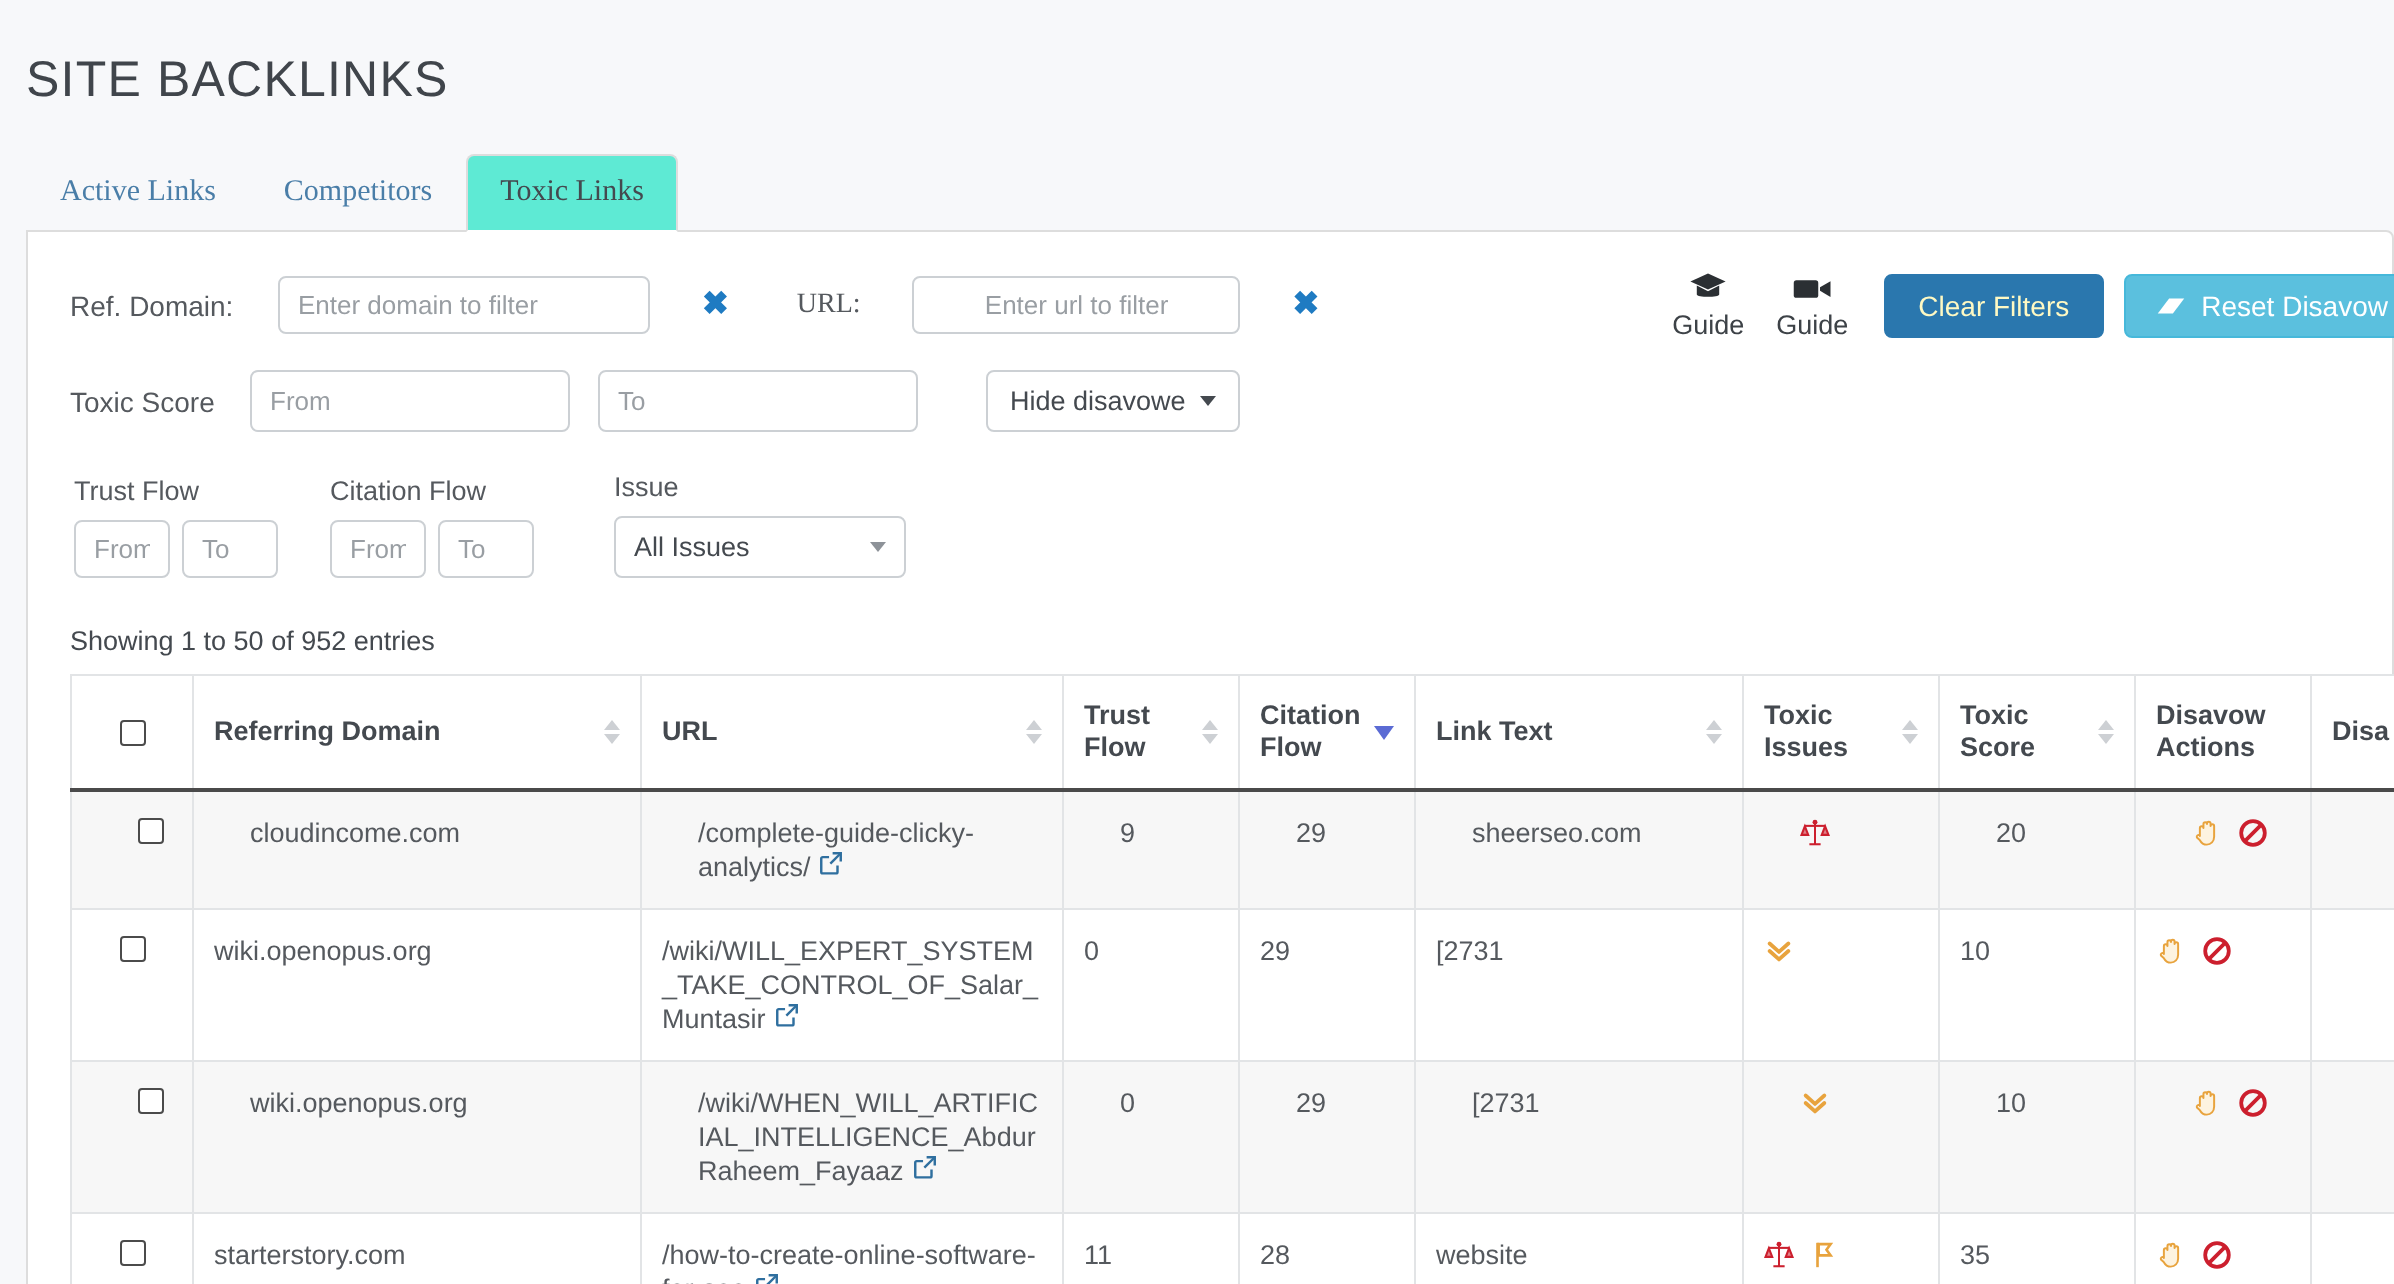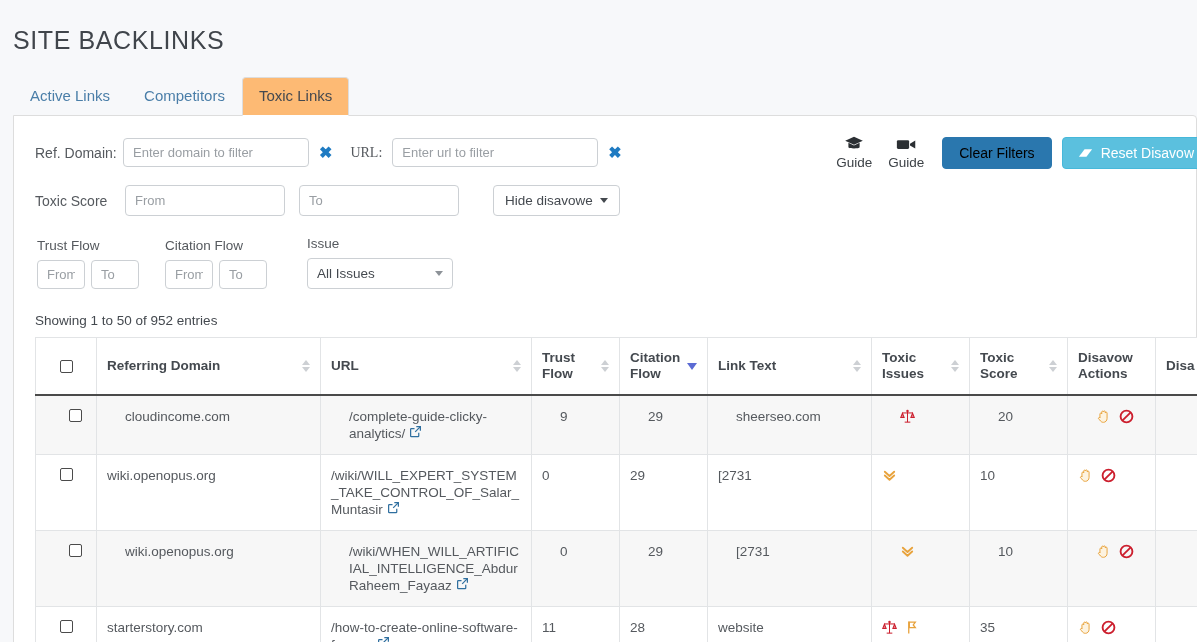--- a/index.html
+++ b/index.html
@@ -14,60 +14,60 @@
 
   
   .page-title{
     font-size:25px; font-weight:400; letter-spacing:.6px;
     color:#40454b; padding:26px 0 0 13px; margin:0;
   }
 
   
   .tabs{
     margin:22px 0 0 13px; display:flex; align-items:flex-end;
-    position:relative; z-index:2;
+    position:relative; z-index:2;font-family:Liberation Serif, serif;
   }
   .tab{
     font-size:15px; color:#4a7ea8; padding:9px 16px 10px 16px;
     border:1px solid transparent; border-bottom:none; cursor:pointer;
     background:transparent; line-height:18px; white-space:nowrap;
     border-radius:4px 4px 0 0;
   }
   .tab.active{
-    color:#44494f; background:#fdba74;
+    color:#44494f; background:#5eead4;
     border-color:#dddddd; border-bottom:1px solid #ffffff;
     margin-bottom:-1px;
   }
 
   
   .panel{
     margin:0 0 0 13px; width:1184px; min-height:540px;
     background:#fff; border:1px solid #dddddd; border-radius:0 4px 0 0;
     position:relative; padding:0;
   }
 
   
   .filters{ padding:22px 0 0 21px; position:relative; }
 
   .frow{ display:flex; align-items:center; }
-  .frow1{ margin-bottom:18px; }
+  .frow1{ margin-bottom:18px;gap:16px; }
 
   .flabel{ font-size:14px; color:#55595e; }
   .flabel.lbl-ref{ width:88px; }
   .flabel.lbl-url{ margin:0 10px 0 18px;font-family:Liberation Serif, serif; }
   .flabel.lbl-toxic{ width:88px; }
 
   .inp{
     border:1px solid #ccd0d4; border-radius:4px; height:29px;
     background:#fff; font-size:13px; color:#44494f;
     padding:0 9px; outline:none; font-family:"Liberation Sans", sans-serif;
   }
   .inp::placeholder{ color:#999ea3; }
   .inp.w-domain{ width:186px; }
-  .inp.w-url{ width:206px; }
+  .inp.w-url{ width:164px;text-align:center; }
   .inp.w-score{ width:160px; height:31px; }
   .inp.w-small{ width:48px; height:29px; }
 
   .xclear{
     color:#1f7bc2; font-size:16px; font-weight:bold; margin:0 0 0 10px;
     cursor:pointer; line-height:1; user-select:none;
   }
 
   .gap-score{ margin-left:2px; }
   .score-to{ margin-left:14px; }
@@ -113,21 +113,21 @@
   
   .actions{
     position:absolute; top:20px; right:-13px; display:flex; align-items:center; gap:0;
   }
   .guide{
     display:flex; flex-direction:column; align-items:center; width:52px;
     cursor:pointer; color:#3d4247;
   }
   .guide .gtxt{ font-size:13.5px; margin-top:3px; }
   .btn-dark{
-    background:#2a77ae; border:1px solid #2a77ae; color:#000000; height:32px;
+    background:#2a77ae; border:1px solid #2a77ae; color:#fef9c3; height:32px;
     border-radius:4px; padding:0 16px; font-size:14px; cursor:pointer;
     margin-left:10px; display:flex; align-items:center;
     font-family:"Liberation Sans", sans-serif;
   }
   .btn-light{
     background:#5bc0de; border:1px solid #46b8da; color:#fff; height:32px;
     border-radius:4px; padding:0 14px; font-size:14px; cursor:pointer;
     margin-left:10px; display:flex; align-items:center; gap:7px;
     white-space:nowrap; font-family:"Liberation Sans", sans-serif;
   }

